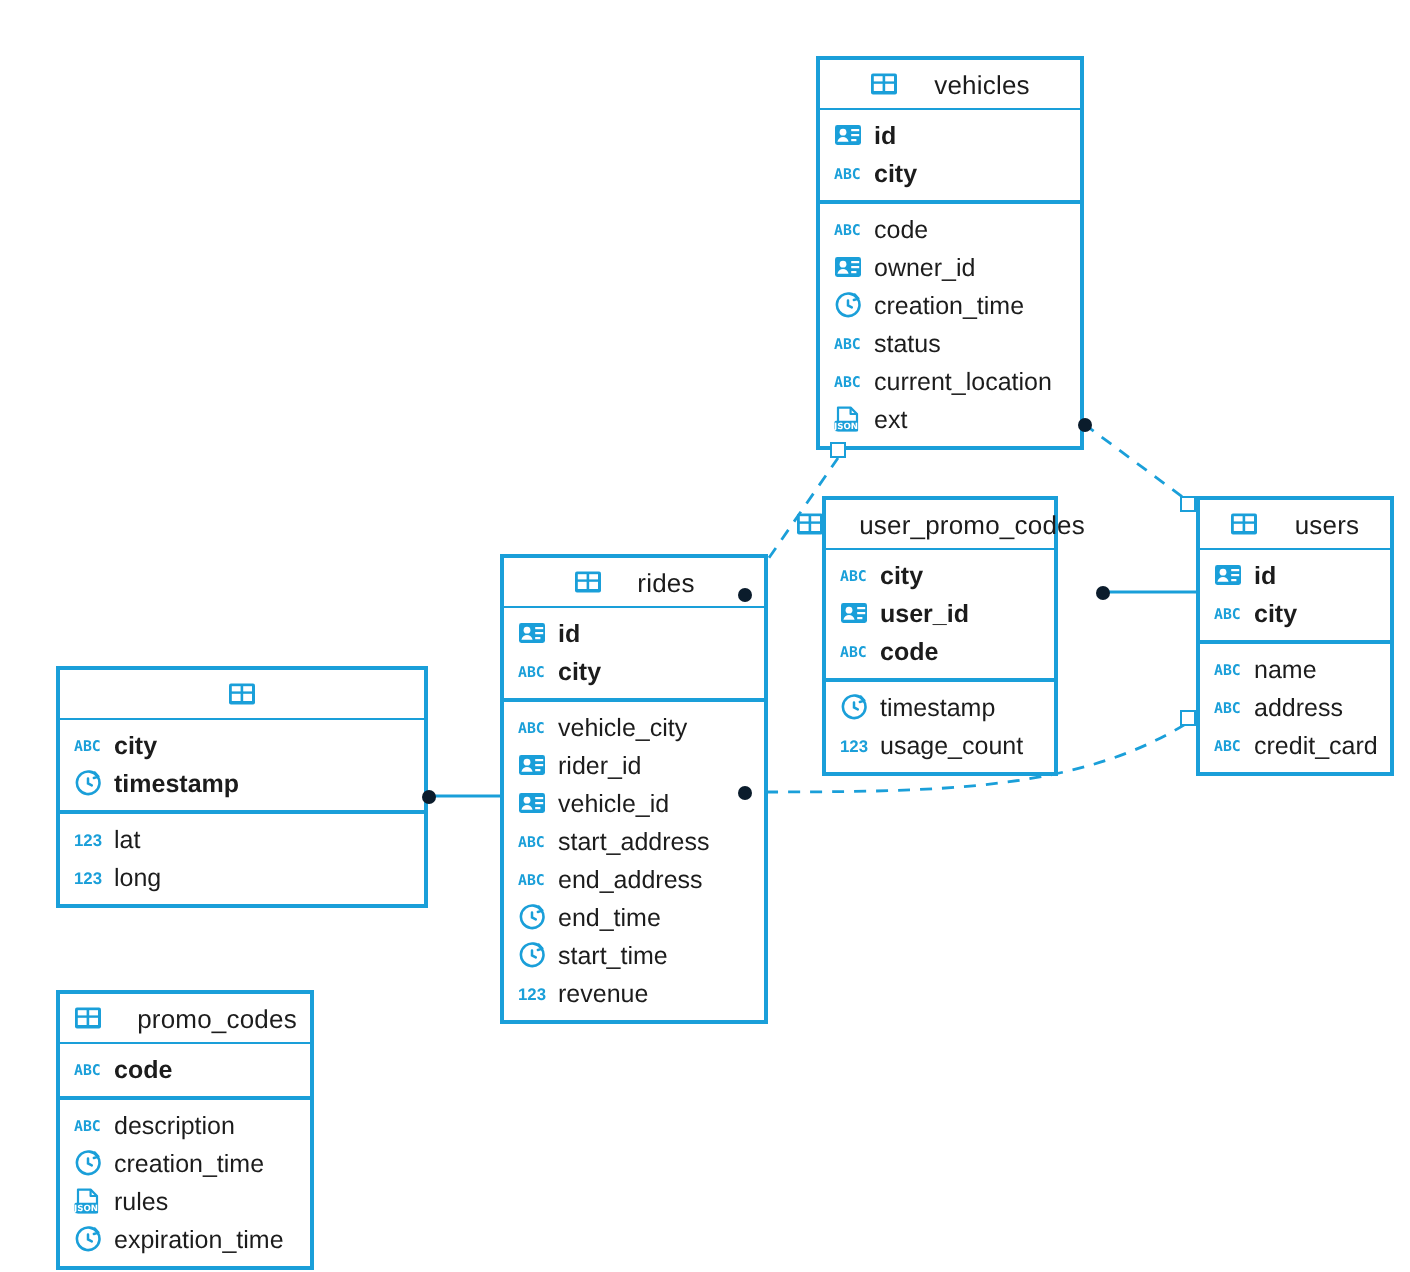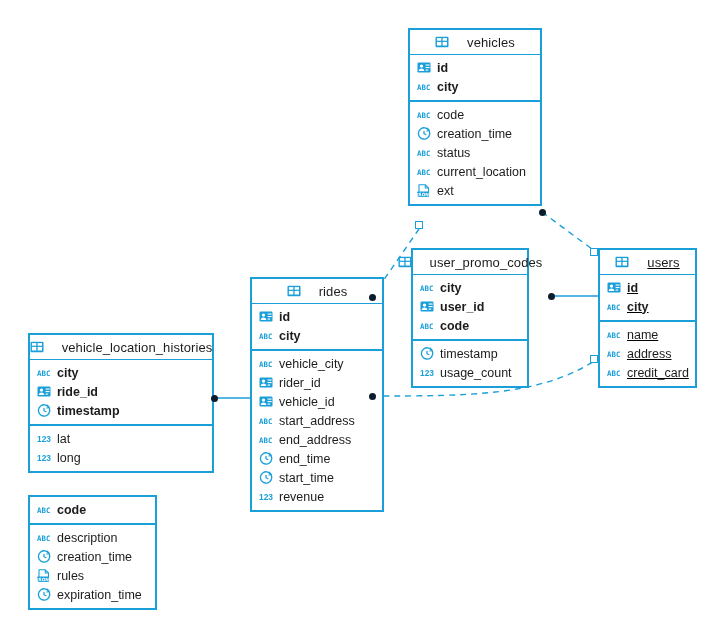--- a/index.html
+++ b/index.html
@@ -107,20 +107,33 @@
             <span class="ico">
               <svg width="14" height="13" viewBox="0 0 14 13">
                 <text x="0" y="9.6" font-family="DejaVu Sans Mono, monospace" font-size="7.4" font-weight="bold" fill="#1a9fd9">ABC</text>
               </svg>
             </span>
             <span class="fname">code</span>
           </div>
           <div class="row">
             <span class="ico">
               <svg width="14" height="13" viewBox="0 0 14 13">
+                <rect x="0.5" y="1.5" width="13" height="10" rx="1.2" fill="#1a9fd9"></rect>
+                <circle cx="4.5" cy="5.1" r="1.7" fill="#fff"></circle>
+                <path d="M1.7 9.9c0.3-1.6 1.5-2.4 2.8-2.4s2.5 0.8 2.8 2.4z" fill="#fff"></path>
+                <rect x="8.6" y="3.5" width="4" height="1.1" fill="#fff"></rect>
+                <rect x="8.6" y="6.0" width="4" height="1.1" fill="#fff"></rect>
+                <rect x="8.6" y="8.5" width="2.6" height="1.1" fill="#fff"></rect>
+              </svg>
+            </span>
+            <span class="fname">owner_id</span>
+          </div>
+          <div class="row">
+            <span class="ico">
+              <svg width="14" height="13" viewBox="0 0 14 13">
                 <path d="M11.6 3.0 A5.2 5.2 0 1 1 2.6 9.8 A5.2 5.2 0 0 1 11.6 3.0" fill="none" stroke="#1a9fd9" stroke-width="1.3" stroke-linecap="round"></path>
                 <path d="M10.3 1.2 L12.2 3.3 L9.9 4.0" fill="none" stroke="#1a9fd9" stroke-width="1.2" stroke-linejoin="round" stroke-linecap="round"></path>
                 <path d="M7 4.3 L7 6.7 L8.9 7.7" fill="none" stroke="#1a9fd9" stroke-width="1.25" stroke-linecap="round"></path>
               </svg>
             </span>
             <span class="fname">creation_time</span>
           </div>
           <div class="row">
             <span class="ico">
               <svg width="14" height="13" viewBox="0 0 14 13">
@@ -208,21 +221,21 @@
           <div class="row">
             <span class="ico">
               <svg width="14" height="13" viewBox="0 0 14 13">
                 <text x="0" y="9.8" font-family="Liberation Sans, sans-serif" font-size="8.4" font-weight="bold" fill="#1a9fd9">123</text>
               </svg>
             </span>
             <span class="fname">usage_count</span>
           </div>
         </div>
       </div>
-      <div class="table" style="left: 598px; top: 248px; width: 99px; text-decoration: underline;">
+      <div class="table" style="left: 598px; top: 248px; width: 99px;">
         <div class="tbl-header">
           <span class="ico">
             <svg width="14" height="12" viewBox="0 0 14 12">
               <rect x="0.5" y="0.8" width="13" height="10.4" rx="1" fill="#1a9fd9"></rect>
               <rect x="1.9" y="2.1" width="4.4" height="2.6" fill="#fff"></rect>
               <rect x="7.6" y="2.1" width="4.4" height="2.6" fill="#fff"></rect>
               <rect x="1.9" y="5.9" width="4.4" height="3.6" fill="#fff"></rect>
               <rect x="7.6" y="5.9" width="4.4" height="3.6" fill="#fff"></rect>
             </svg>
           </span>
@@ -399,43 +412,29 @@
         <div class="tbl-header">
           <span class="ico">
             <svg width="14" height="12" viewBox="0 0 14 12">
               <rect x="0.5" y="0.8" width="13" height="10.4" rx="1" fill="#1a9fd9"></rect>
               <rect x="1.9" y="2.1" width="4.4" height="2.6" fill="#fff"></rect>
               <rect x="7.6" y="2.1" width="4.4" height="2.6" fill="#fff"></rect>
               <rect x="1.9" y="5.9" width="4.4" height="3.6" fill="#fff"></rect>
               <rect x="7.6" y="5.9" width="4.4" height="3.6" fill="#fff"></rect>
             </svg>
           </span>
-          <span class="tbl-title">vehicle_location_histories</span>
         </div>
         <div class="section pk">
           <div class="row key">
             <span class="ico">
               <svg width="14" height="13" viewBox="0 0 14 13">
                 <text x="0" y="9.6" font-family="DejaVu Sans Mono, monospace" font-size="7.4" font-weight="bold" fill="#1a9fd9">ABC</text>
               </svg>
             </span>
             <span class="fname">city</span>
-          </div>
-          <div class="row key">
-            <span class="ico">
-              <svg width="14" height="13" viewBox="0 0 14 13">
-                <rect x="0.5" y="1.5" width="13" height="10" rx="1.2" fill="#1a9fd9"></rect>
-                <circle cx="4.5" cy="5.1" r="1.7" fill="#fff"></circle>
-                <path d="M1.7 9.9c0.3-1.6 1.5-2.4 2.8-2.4s2.5 0.8 2.8 2.4z" fill="#fff"></path>
-                <rect x="8.6" y="3.5" width="4" height="1.1" fill="#fff"></rect>
-                <rect x="8.6" y="6.0" width="4" height="1.1" fill="#fff"></rect>
-                <rect x="8.6" y="8.5" width="2.6" height="1.1" fill="#fff"></rect>
-              </svg>
-            </span>
-            <span class="fname">ride_id</span>
           </div>
           <div class="row key">
             <span class="ico">
               <svg width="14" height="13" viewBox="0 0 14 13">
                 <path d="M11.6 3.0 A5.2 5.2 0 1 1 2.6 9.8 A5.2 5.2 0 0 1 11.6 3.0" fill="none" stroke="#1a9fd9" stroke-width="1.3" stroke-linecap="round"></path>
                 <path d="M10.3 1.2 L12.2 3.3 L9.9 4.0" fill="none" stroke="#1a9fd9" stroke-width="1.2" stroke-linejoin="round" stroke-linecap="round"></path>
                 <path d="M7 4.3 L7 6.7 L8.9 7.7" fill="none" stroke="#1a9fd9" stroke-width="1.25" stroke-linecap="round"></path>
               </svg>
             </span>
             <span class="fname">timestamp</span>
@@ -454,20 +453,32 @@
             <span class="ico">
               <svg width="14" height="13" viewBox="0 0 14 13">
                 <text x="0" y="9.8" font-family="Liberation Sans, sans-serif" font-size="8.4" font-weight="bold" fill="#1a9fd9">123</text>
               </svg>
             </span>
             <span class="fname">long</span>
           </div>
         </div>
       </div>
       <div class="table" style="left: 28px; top: 495px; width: 129px;">
+        <div class="tbl-header">
+          <span class="ico">
+            <svg width="14" height="12" viewBox="0 0 14 12">
+              <rect x="0.5" y="0.8" width="13" height="10.4" rx="1" fill="#1a9fd9"></rect>
+              <rect x="1.9" y="2.1" width="4.4" height="2.6" fill="#fff"></rect>
+              <rect x="7.6" y="2.1" width="4.4" height="2.6" fill="#fff"></rect>
+              <rect x="1.9" y="5.9" width="4.4" height="3.6" fill="#fff"></rect>
+              <rect x="7.6" y="5.9" width="4.4" height="3.6" fill="#fff"></rect>
+            </svg>
+          </span>
+          <span class="tbl-title">promo_codes</span>
+        </div>
         <div class="section pk">
           <div class="row key">
             <span class="ico">
               <svg width="14" height="13" viewBox="0 0 14 13">
                 <text x="0" y="9.6" font-family="DejaVu Sans Mono, monospace" font-size="7.4" font-weight="bold" fill="#1a9fd9">ABC</text>
               </svg>
             </span>
             <span class="fname">code</span>
           </div>
         </div>

